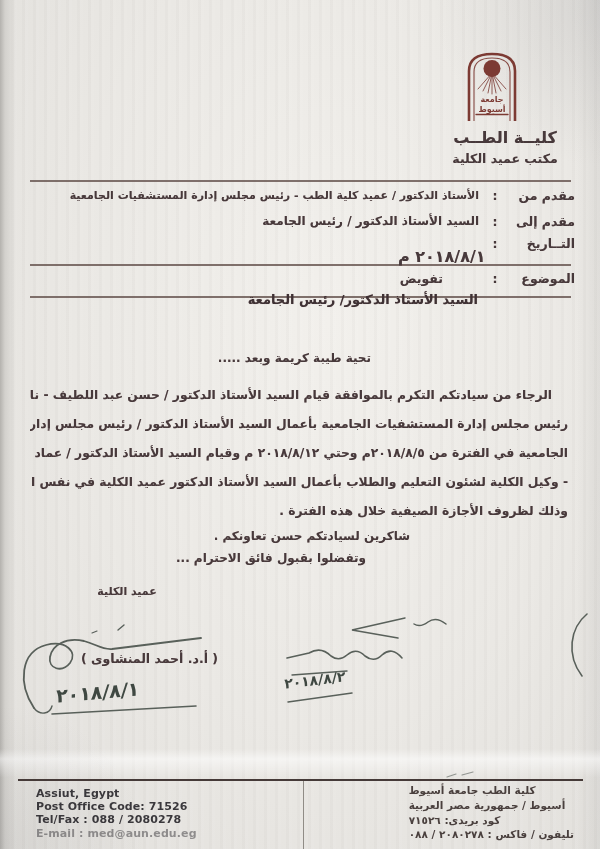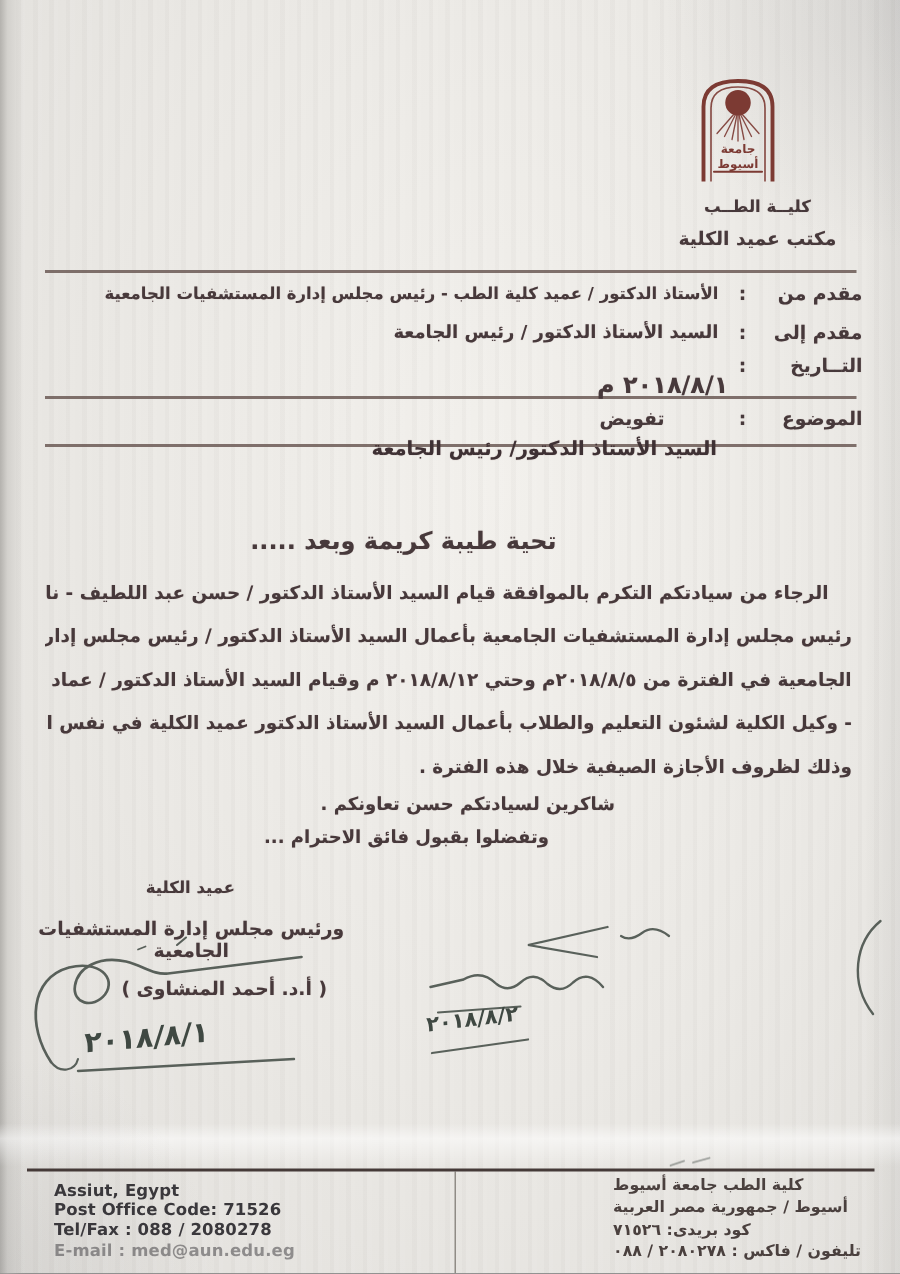--- a/index.html
+++ b/index.html
@@ -15,21 +15,21 @@
       repeating-linear-gradient(90deg, rgba(120,112,108,.035) 0 3px, rgba(255,255,255,.05) 3px 6px, rgba(0,0,0,0) 6px 11px),
       radial-gradient(ellipse at 55% 38%, #f2f0ec 0%, #eae8e4 55%, #e1dfdb 100%);
   }
   .ar{direction:rtl;}
   .abs{position:absolute;}
   .ink{color:#47393b;text-shadow:0 0 .6px rgba(95,60,60,.35);}
 
   
   .org{left:430px;top:127px;width:150px;text-align:center;line-height:21px;
        font-weight:bold;color:#3c3133;}
-  .org-l1{font-size:11px;letter-spacing:1px;}
+  .org-l1{font-size:16px;letter-spacing:1px;}
   .org-l2{font-size:12.5px;}
 
   
   .rule{position:absolute;height:2px;background:#6b5955;opacity:.85;}
   .rule-top{left:30px;top:180px;width:541px;height:1.6px;}
   .rule-mid{left:30px;top:264px;width:541px;}
   .rule-bot{left:30px;top:296px;width:541px;}
   .footer-rule{left:18px;top:779px;width:565px;background:#453a38;opacity:1;}
 
   
@@ -37,21 +37,21 @@
             font-size:12.5px;font-weight:bold;}
   .meta-label{display:inline-block;width:64px;}
   .meta-colon{display:inline-block;width:32px;text-align:center;}
   .meta-value{white-space:nowrap;}
   .meta-value-long{font-size:11px;padding-top:1px;}
   .meta-date{left:398px;top:247px;font-size:16px;font-weight:bold;direction:rtl;}
   .meta-subject{padding-right:36px;}
 
   .salutation{top:292px;right:122px;font-size:13px;font-weight:bold;color:#3e3134;
               direction:rtl;text-shadow:0 0 .7px rgba(90,50,50,.45);margin-left:12px;}
-  .greeting{top:351px;right:229px;font-size:16px;font-weight:bold;direction:rtl;}
+  .greeting{top:351px;right:229px;font-size:12px;font-weight:bold;direction:rtl;}
 
   .body-block{top:381px;left:30px;width:538px;direction:rtl;}
   .body-line{font-size:12.3px;font-weight:bold;height:29px;line-height:29px;
              white-space:nowrap;overflow:hidden;text-align:justify;text-align-last:justify;
              color:#47393b;text-shadow:0 0 .6px rgba(95,60,60,.35);}
   .body-line.first{text-indent:16px;}
   .body-line.last{text-align:right;text-align-last:right;}
 
   .closing1{top:529px;right:190px;font-size:12px;font-weight:bold;direction:rtl;}
   .closing2{top:551px;right:234px;font-size:12px;font-weight:bold;direction:rtl;}
@@ -136,21 +136,20 @@
     <div class="body-line">رئيس مجلس إدارة المستشفيات الجامعية بأعمال السيد الأستاذ الدكتور / رئيس مجلس إدارة المستشفيات</div>
     <div class="body-line">الجامعية في الفترة من ٢٠١٨/٨/٥م وحتي ٢٠١٨/٨/١٢ م وقيام السيد الأستاذ الدكتور / عماد حماد الدالي</div>
     <div class="body-line">- وكيل الكلية لشئون التعليم والطلاب بأعمال السيد الأستاذ الدكتور عميد الكلية في نفس الفترة</div>
     <div class="body-line last">وذلك لظروف الأجازة الصيفية خلال هذه الفترة .</div>
   </div>
 
   <div class="abs closing1 ink">شاكرين لسيادتكم حسن تعاونكم .</div>
   <div class="abs closing2 ink">وتفضلوا بقبول فائق الاحترام ...</div>
 
   <div class="abs sig-title1 ink">عميد الكلية</div>
-  <div class="abs sig-title2 ink">ورئيس مجلس إدارة المستشفيات الجامعية</div>
   <div class="abs sig-name ink">( أ.د. أحمد المنشاوى )</div>
 
   <div class="abs hand hand-date-left">٢٠١٨/٨/١</div>
   <div class="abs hand hand-date-right">٢٠١٨/٨/٢</div>
 
   <svg class="abs hand-svg" width="600" height="849" viewBox="0 0 600 849">
     <g stroke="#3f4842" fill="none" stroke-width="1.8" stroke-linecap="round" opacity=".85">
 
       <path d="M34,708 C18,684 20,652 46,645 C66,640 78,652 70,663 C62,673 48,669 50,657 C52,645 66,637 84,641 C96,644 102,650 112,649 L201,638"></path>
       <path d="M34,708 C40,716 50,714 52,706" stroke-width="1.4"></path>

